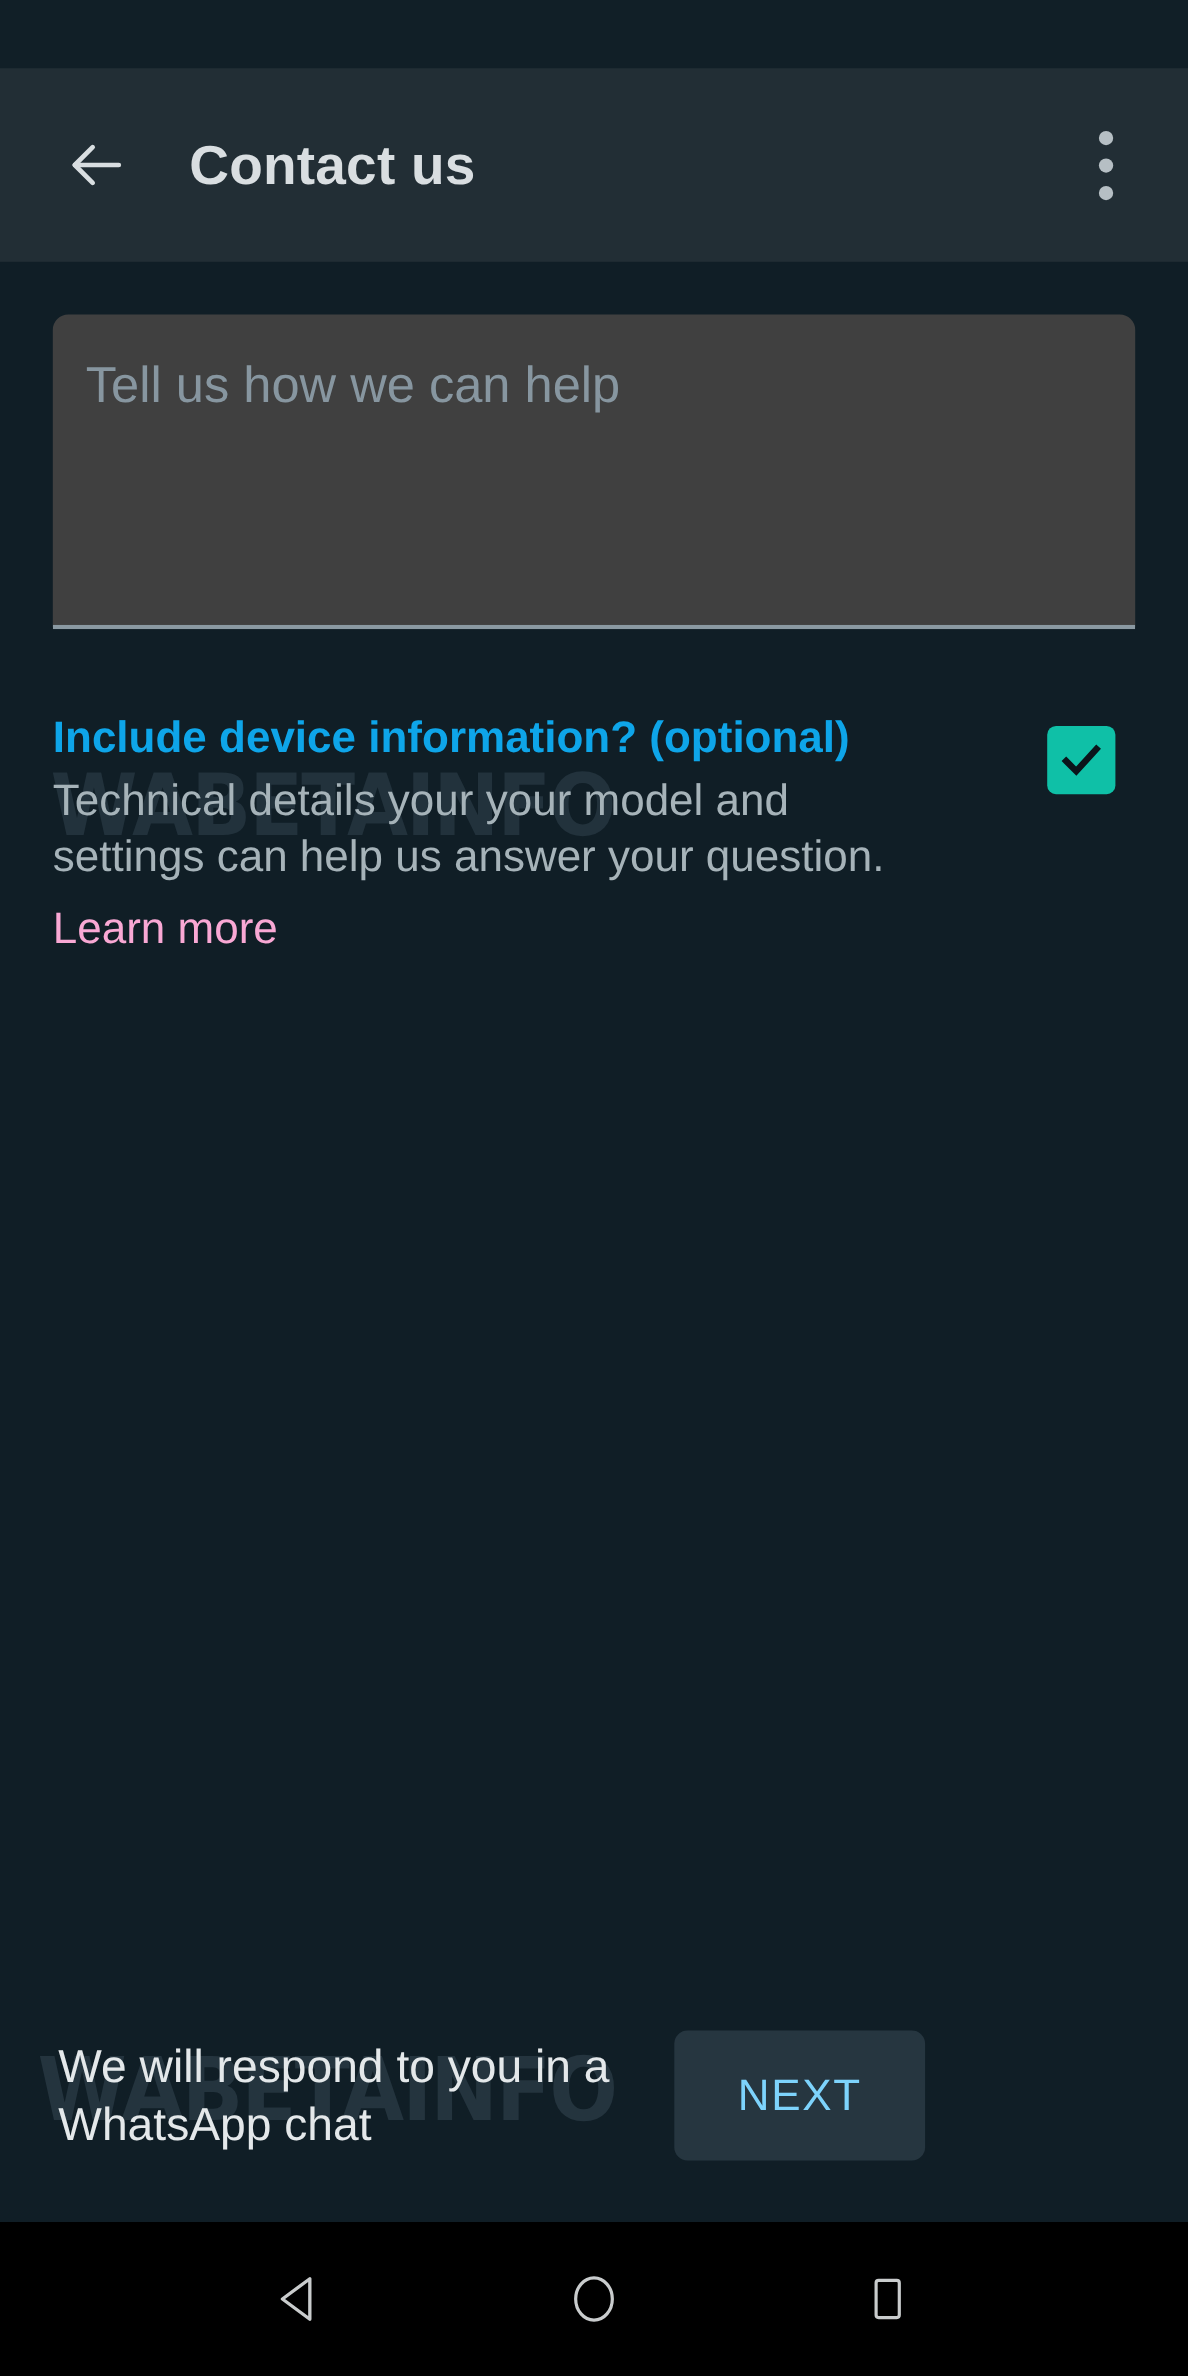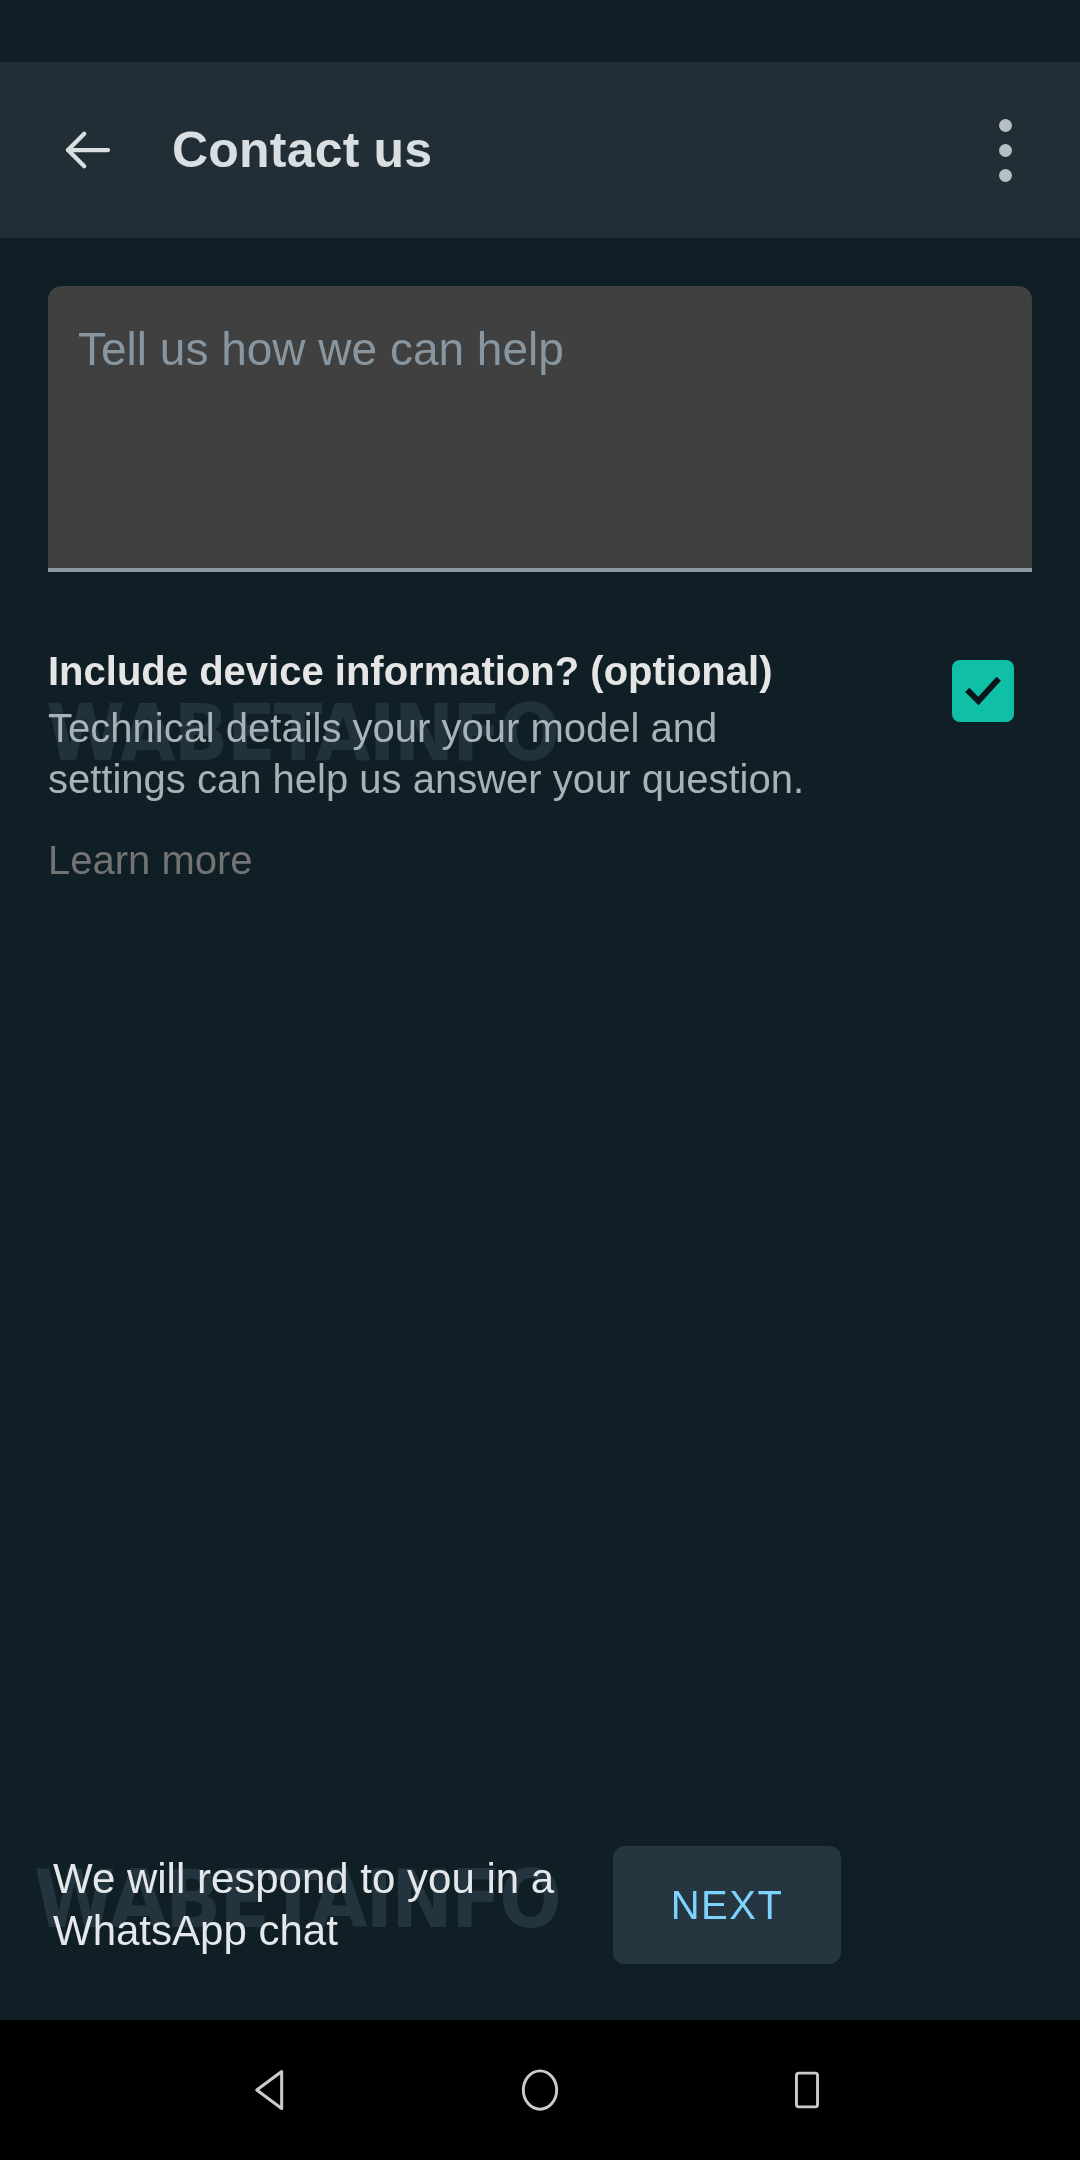--- a/index.html
+++ b/index.html
@@ -105,36 +105,36 @@
   .device-info {
     position:absolute;
     left:48px; top:648px;
     width:984px;
     display:flex;
     align-items:flex-start;
     justify-content:space-between;
   }
   .di-text { width:800px; }
   .di-title {
-    color:#e5e5e5;
+    color:#0ea5e9;
     font-size:40px;
     font-weight:600;
     line-height:1.18;
     margin-bottom:8px;
   }
   .di-desc {
     color:#a6b3b9;
     font-size:40px;
     line-height:1.28;
     max-width:800px;
   }
   .di-link {
     display:inline-block;
-    margin-top:30px;
-    color:#737373;
+    margin-top:14px;
+    color:#f9a8d4;
     font-size:40px;
     line-height:1.2;
     text-decoration:none;
   }
   .di-checkbox {
     flex:none;
     width:62px; height:62px;
     margin-top:12px; margin-right:18px;
     background:#0fc0a7;
     border-radius:8px;

